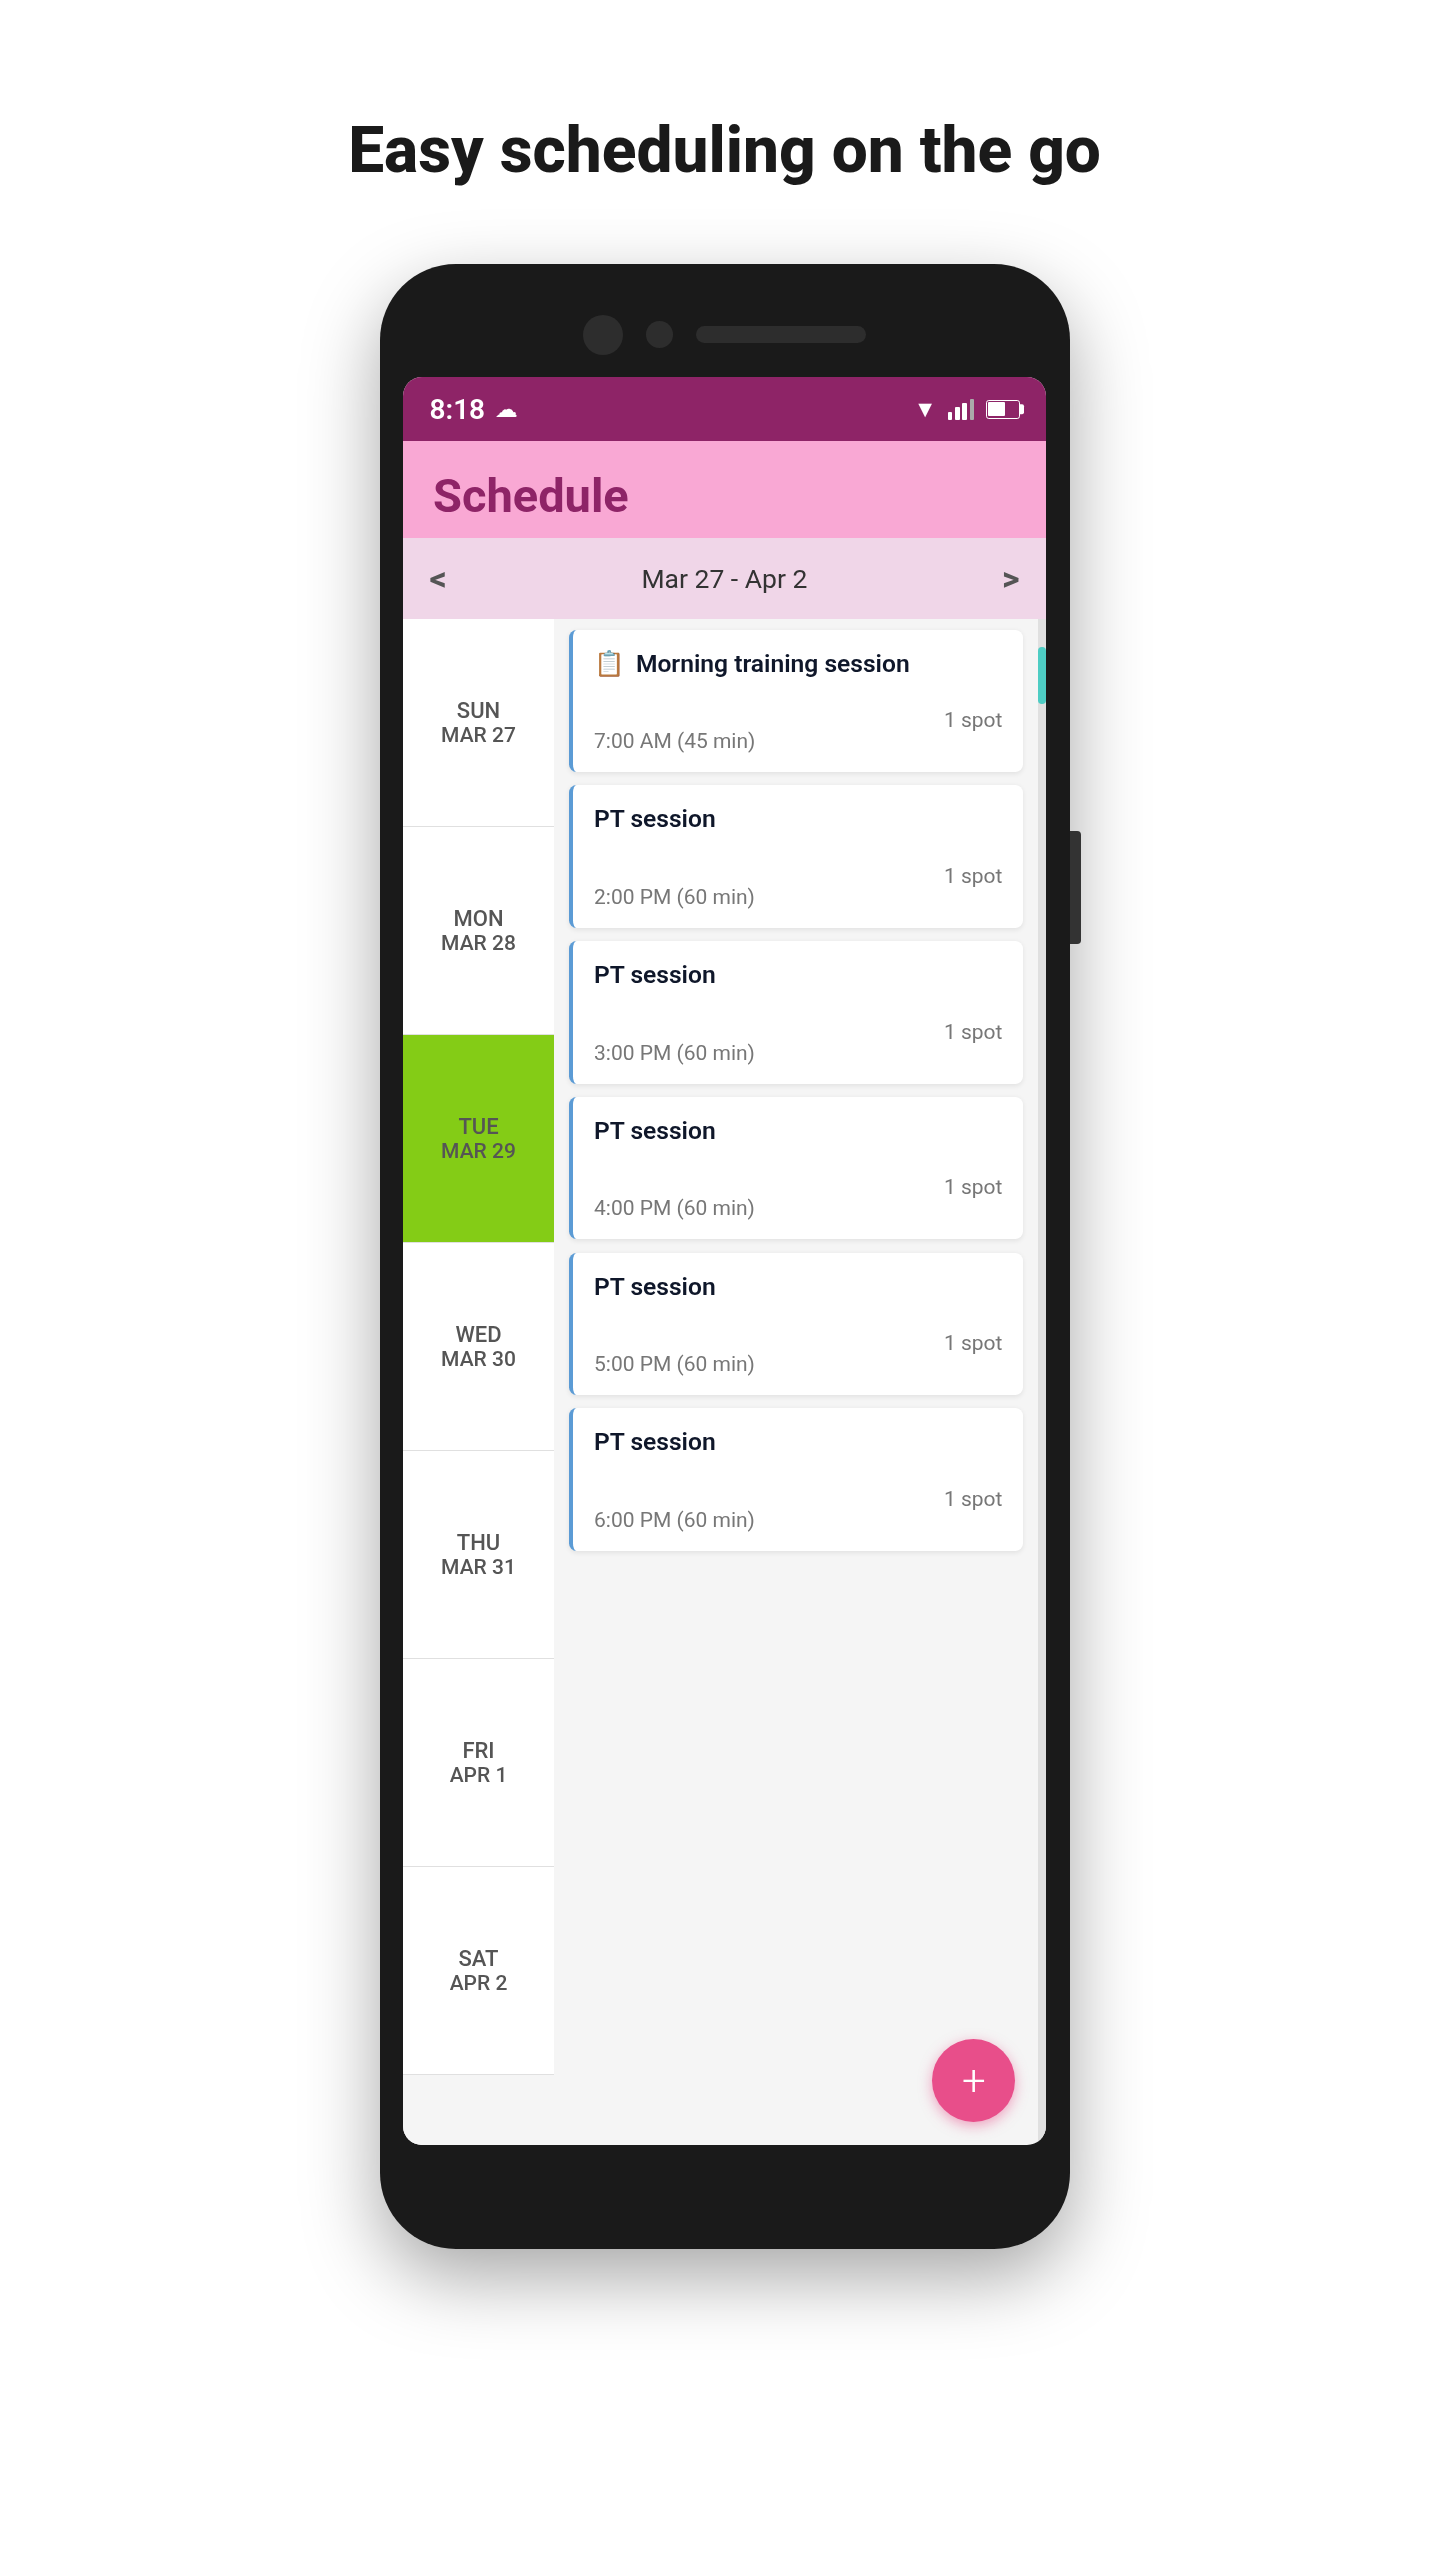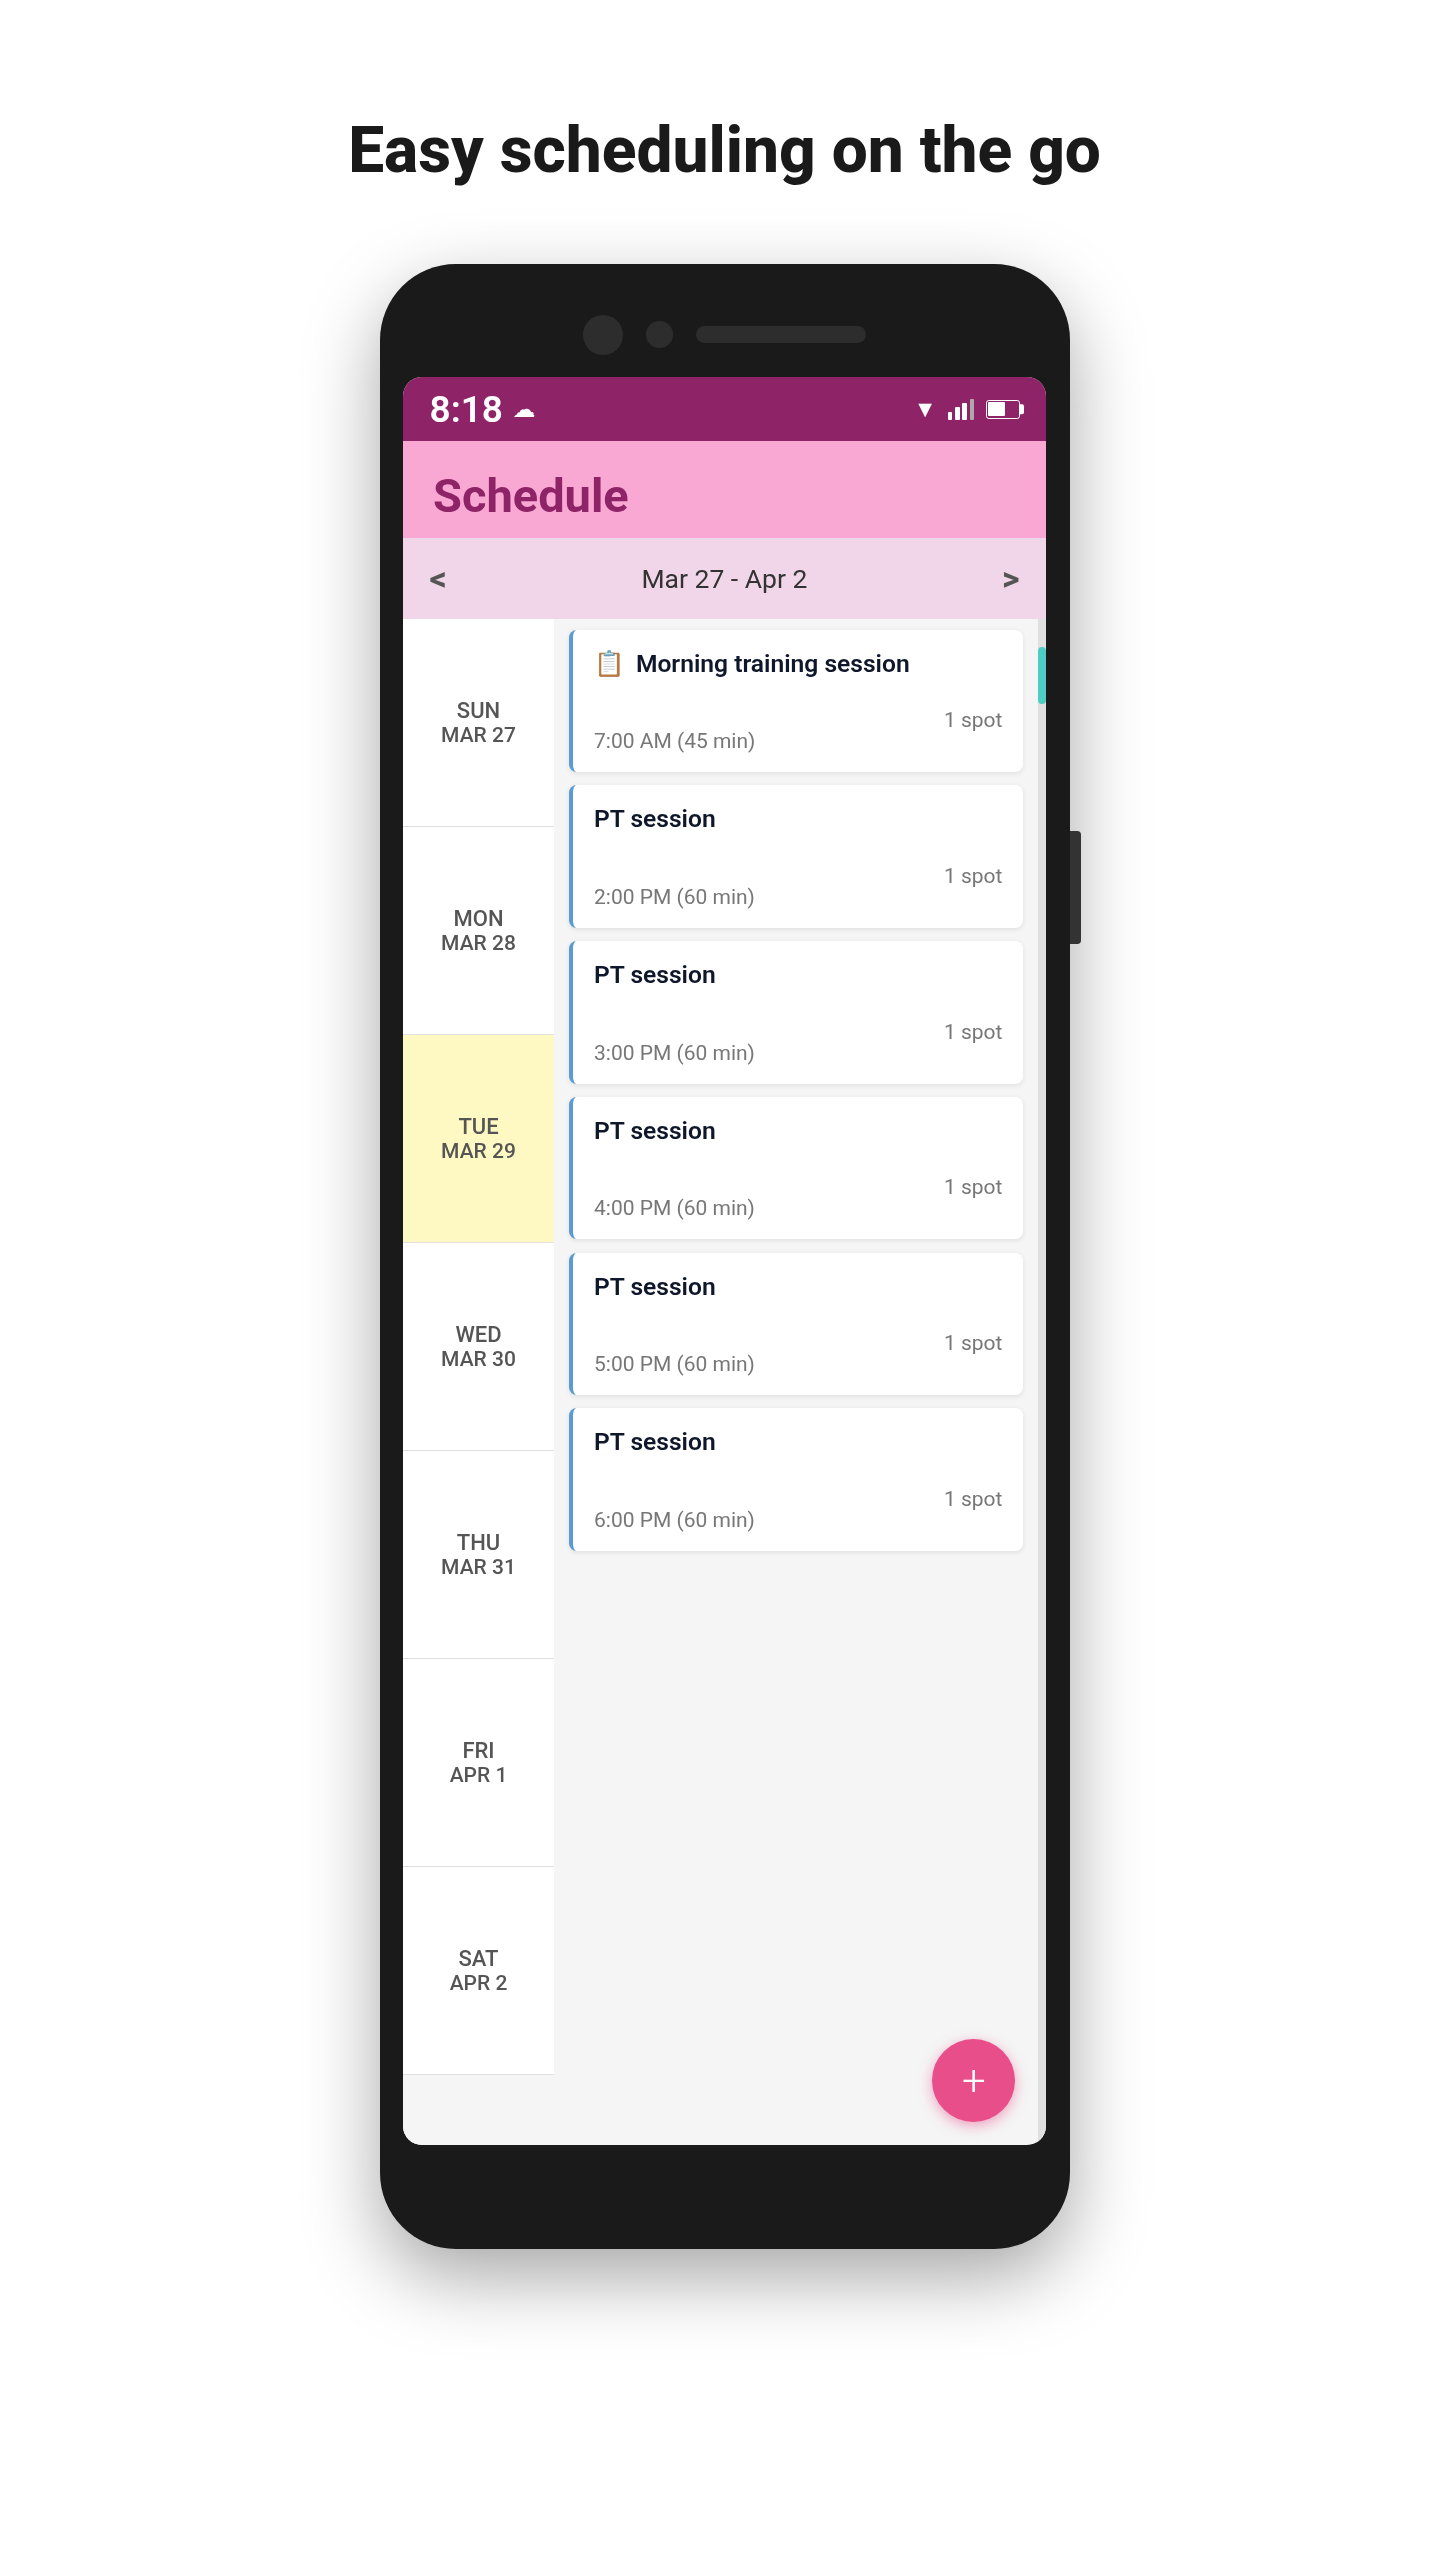--- a/index.html
+++ b/index.html
@@ -88,21 +88,21 @@
       height: 64px;
       display: flex;
       align-items: center;
       justify-content: space-between;
       padding: 0 26.5px;
       flex-shrink: 0;
     }
 
     .status-time {
       color: white;
-      font-size: 37px;
+      font-size: 28px;
       font-weight: 600;
     }
 
     .status-icons {
       display: flex;
       align-items: center;
       gap: 11.3px;
     }
 
     .signal-icon {
@@ -207,21 +207,21 @@
       display: flex;
       flex-direction: column;
       align-items: center;
       justify-content: center;
       border-bottom: 0.9px solid #e0e0e0;
       background: white;
       cursor: pointer;
     }
 
     .day-item.active {
-      background: #fef9c3;
+      background: #84cc16;
     }
 
     .day-name {
       font-size: 22px;
       color: #555;
       font-weight: 500;
     }
 
     .day-date {
       font-size: 21px;

